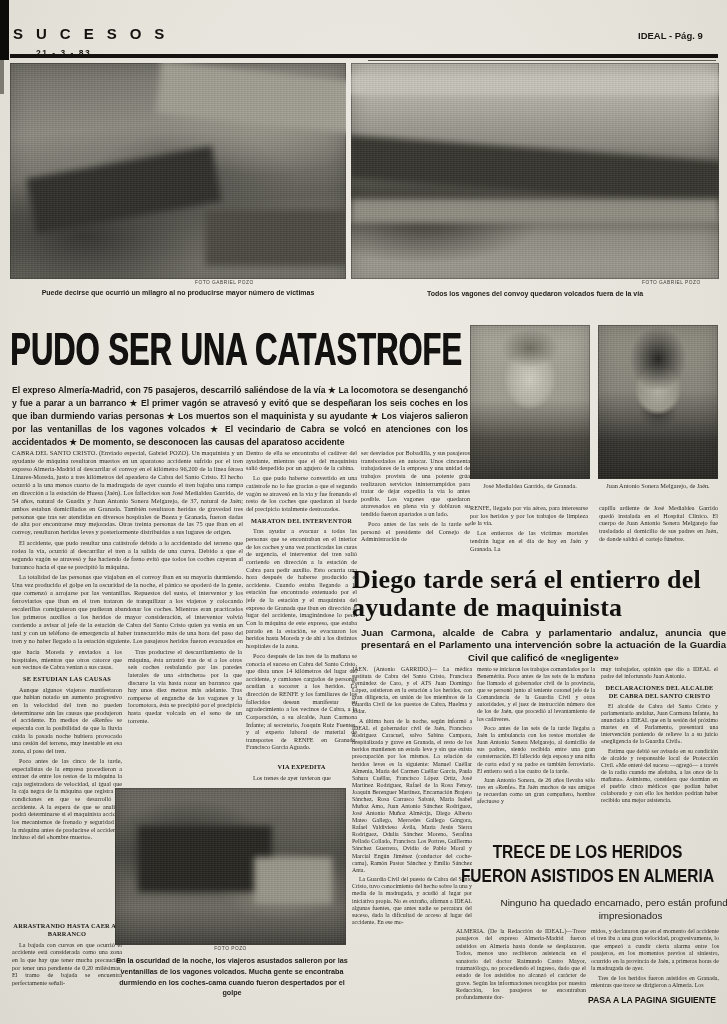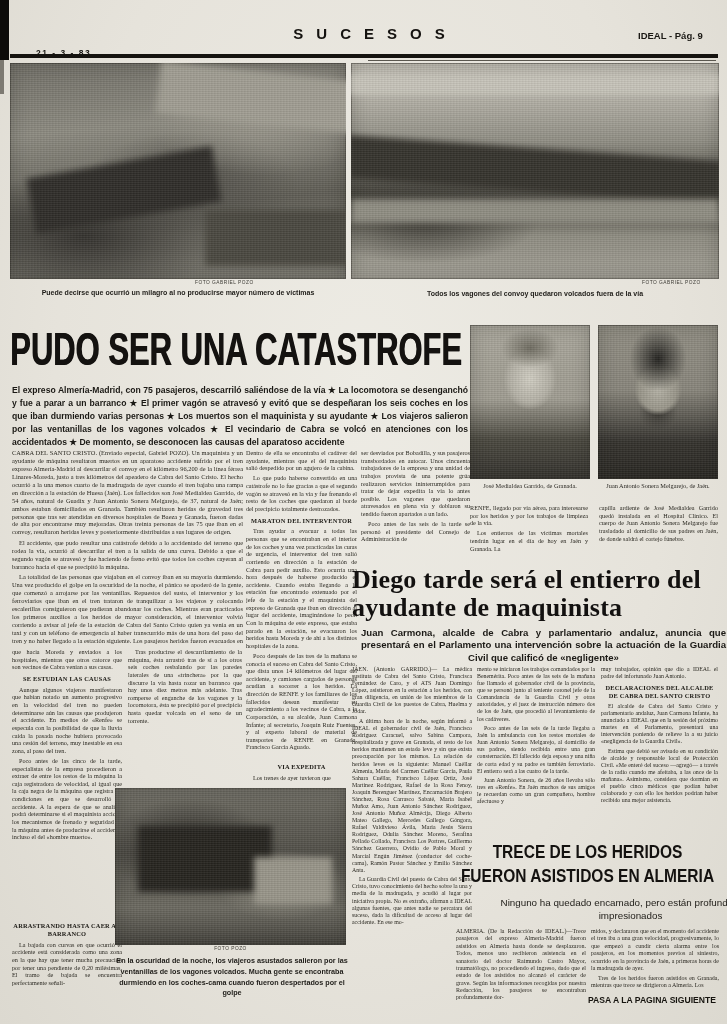--- a/index.html
+++ b/index.html
@@ -3,21 +3,21 @@
 <meta charset="utf-8">
 <style>
   html,body{margin:0;padding:0;background:#a9a69f;}
   .page{position:relative;width:727px;height:1024px;overflow:hidden;
     background:radial-gradient(ellipse at 50% 38%, #edebe4 0%, #e6e3db 60%, #dcd9d0 100%);
     font-family:"Liberation Serif", serif;color:#26241f;}
   .abs{position:absolute;}
 
   
   .mh-date{left:36px;top:49px;font:700 8.5px/1 "Liberation Sans",sans-serif;letter-spacing:1.5px;color:#1a1814;}
-  .mh-section{left:11px;right:0;top:26px;text-align:center;font:700 15px/1 "Liberation Sans",sans-serif;letter-spacing:13px;text-indent:13px;color:#14120f;}
+  .mh-section{left:0;right:0;top:26px;text-align:left;font:700 15px/1 "Liberation Sans",sans-serif;letter-spacing:13px;text-indent:13px;color:#14120f;}
   .mh-edition{left:622px;top:31px;font:700 9.5px/1 "Liberation Sans",sans-serif;color:#1a1814;padding-left:16px;}
   .mh-rule{left:10px;top:54px;width:708px;height:3.5px;background:#15130f;}
   .mh-rule2{left:368px;top:60px;width:348px;height:1px;background:#5a574f;}
   .artifact{left:0;top:0;width:9px;height:60px;background:#0c0b09;}
   .artifact2{left:0;top:60px;width:4px;height:34px;background:#7d7a72;}
 
   
   .photo{position:absolute;overflow:hidden;box-shadow:inset 0 0 0 1px rgba(40,38,33,.4), inset 0 0 18px rgba(20,18,15,.25);}
   .photo::after{content:"";position:absolute;inset:0;opacity:.85;
     background-image:

